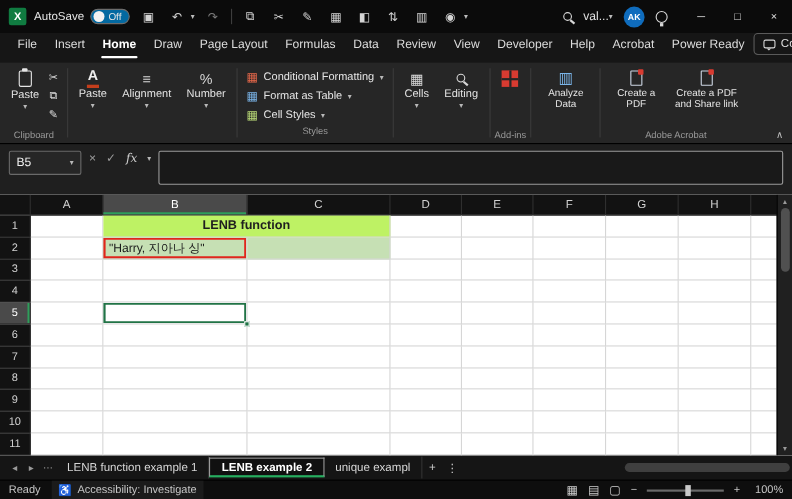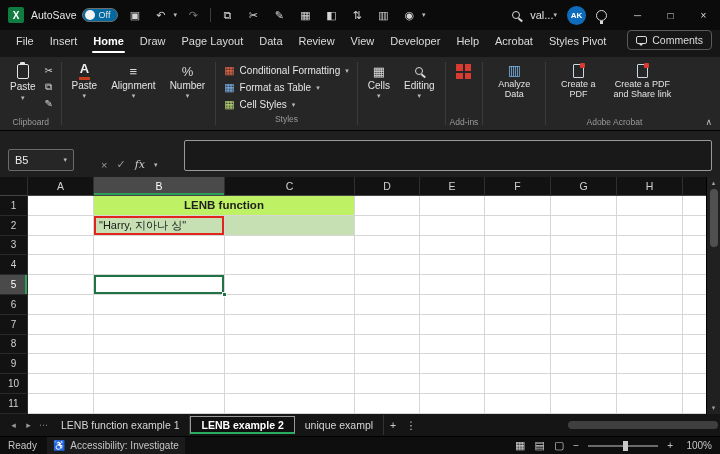--- a/index.html
+++ b/index.html
@@ -59,21 +59,21 @@
   .addins-icon::before{left:6.5px;top:0;width:2px;height:15px}
   .addins-icon::after{top:6.5px;left:0;width:15px;height:2px}
   .analyze-glyph{color:#7ab4e8;font-size:14px}
   .doc-icon{width:11px;height:14px;border:1.5px solid #cdd6e4;border-radius:1px;position:relative;margin-top:1px}
   .doc-icon::after{content:"";position:absolute;right:-2px;top:-2px;width:5px;height:5px;background:#d83b31;border-radius:1px}
   .cap{white-space:normal;font-size:9px;line-height:1.1}
   .cap.w44{width:46px}.cap.w60{width:62px}
   .collapse-chevron{position:absolute;right:8px;bottom:3px;font-size:9px;color:#bbb}
 
   
-  .formulabar{height:46px;background:#1f1f1f;display:flex;align-items:flex-end;padding:6px 8px;gap:22px;flex:0 0 auto}
+  .formulabar{height:46px;background:#1f1f1f;display:flex;align-items:flex-start;padding:6px 8px;gap:2px;flex:0 0 auto}
   .namebox{width:66px;height:22px;background:#262626;border:1px solid #6a6a6a;display:flex;align-items:center;justify-content:space-between;padding:0 6px;font-size:11px;color:#eee;border-radius:2px}
   .fx-btns{display:flex;gap:9px;color:#9a9a9a;font-size:11px;align-items:center;padding:0 5px}
   .fx-it{font-style:italic;font-family:"DejaVu Serif",serif;color:#cfcfcf}
   .formula-input{flex:1;height:31px;border:1px solid #9a9a9a;background:#191919;border-radius:2px;color:#eee;font-size:11px;padding:0 6px;display:flex;align-items:center}
 
   
   .gridband{flex:1;position:relative;background:#fff;overflow:hidden;display:flex;flex-direction:column}
   .colhdr{display:flex;height:19px;background:#121212;flex:0 0 auto}
   .hc{border-right:1px solid #2f2f2f;border-bottom:1px solid #444;display:flex;align-items:center;justify-content:center;font-size:10.5px;color:#d2d2d2}
   .corner{width:28px;flex:0 0 auto}
@@ -158,27 +158,28 @@
       </span>
     </span>
   </div>
 
   <div class="tabrow">
     <span class="rtab">File</span>
     <span class="rtab">Insert</span>
     <span class="rtab active">Home</span>
     <span class="rtab">Draw</span>
     <span class="rtab">Page Layout</span>
+    <span class="rtab">Formulas</span>
     <span class="rtab">Data</span>
     <span class="rtab">Review</span>
     <span class="rtab">View</span>
     <span class="rtab">Developer</span>
     <span class="rtab">Help</span>
     <span class="rtab">Acrobat</span>
-    <span class="rtab">Styles Pivot</span>
+    <span class="rtab">Power Ready</span>
     <span class="comments-btn">
       <span class="cmt-icon"></span>
       <span>Comments</span>
     </span>
 
   </div>
 
   <div class="ribbon">
     <div class="rgroup">
       <div class="rgroup-body">

